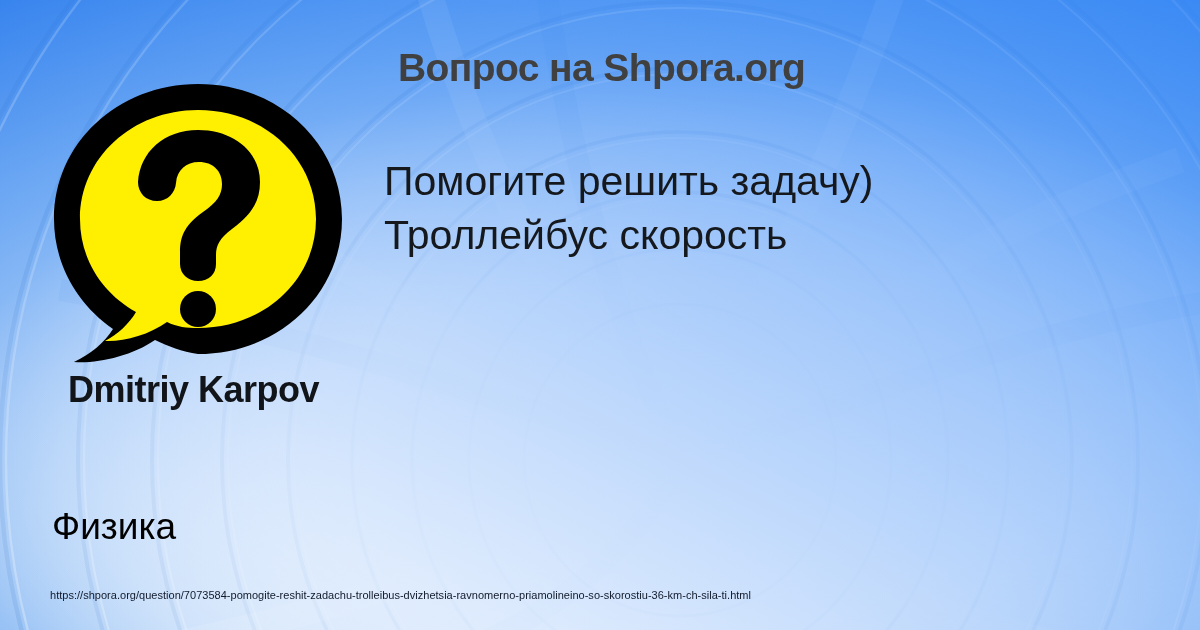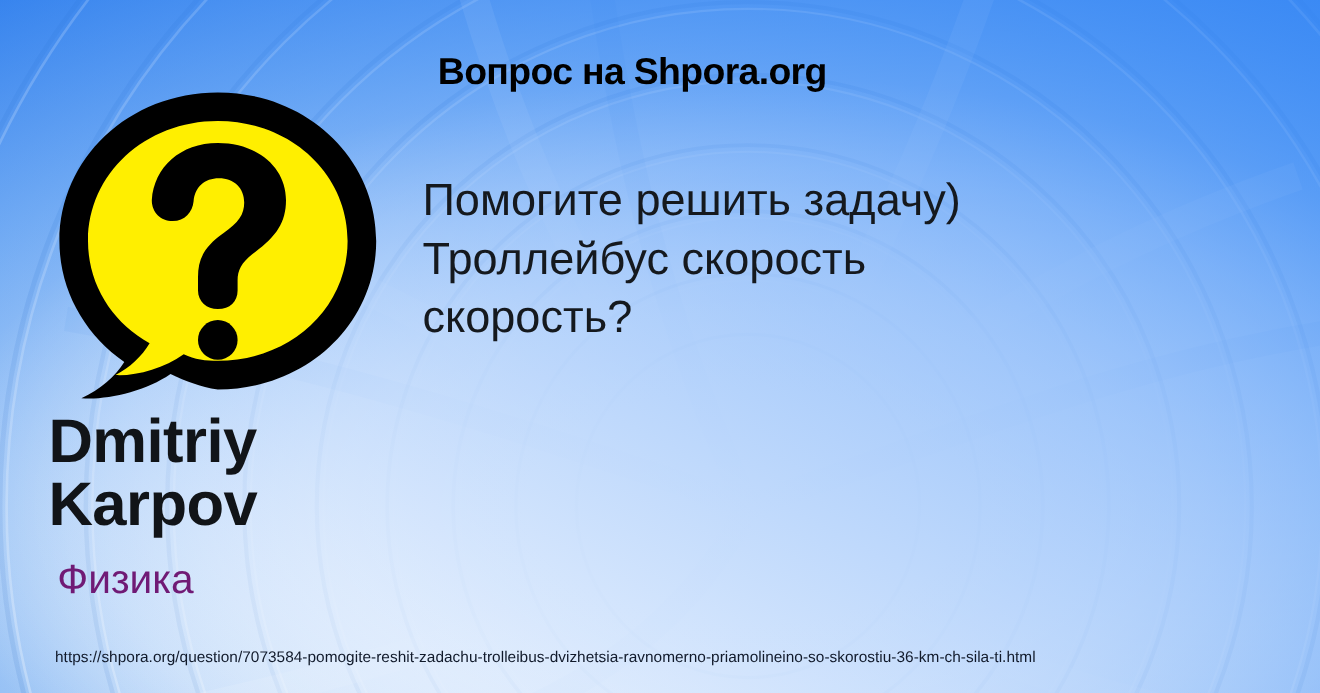--- a/index.html
+++ b/index.html
@@ -39,70 +39,70 @@
     left: 48px;
     top: 78px;
     width: 300px;
     height: 290px;
   }
   #bubble-wrap svg { display: block; width: 300px; height: 290px; }
 
   
   #author {
     position: absolute;
-    left: 44px;
+    left: 68px;
     top: 372px;
     width: 330px;
-    font-size: 56px;
+    font-size: 36px;
     font-weight: bold;
     line-height: 1.02;
     color: #111418;
     letter-spacing: -0.5px;
   }
   #subject {
     position: absolute;
     left: 52px;
     top: 508px;
     width: 330px;
     font-size: 37px;
     font-weight: normal;
     line-height: 1.05;
-    color: #701a75;
+    color: #000000;
   }
 
   
   #headline {
     position: absolute;
     left: 398px;
     top: 47px;
     width: 780px;
-    font-size: 34px;
+    font-size: 39px;
     font-weight: bold;
     line-height: 1.06;
-    color: #000000;
+    color: #404040;
     letter-spacing: -0.6px;
   }
   #question {
     position: absolute;
     left: 384px;
     top: 155px;
     width: 790px;
     font-size: 41px;
     font-weight: normal;
     line-height: 1.31;
     color: #15191e;
   }
   #question .ln { display: block; white-space: nowrap; }
 
   
   #url {
     position: absolute;
     left: 50px;
     top: 589px;
-    font-size: 14px;
+    font-size: 11px;
     font-weight: normal;
     color: #111a2b;
     letter-spacing: 0.02px;
     white-space: nowrap;
   }
 </style>
 </head>
 <body>
 
 <div id="card">
@@ -226,19 +226,18 @@
 
     <div id="author">Dmitriy Karpov</div>
 
     <div id="subject">Физика</div>
 
     <div id="headline">Вопрос на Shpora.org</div>
 
     <div id="question">
       <span class="ln">Помогите решить задачу)</span>
       <span class="ln">Троллейбус скорость</span>
-      <span class="ln">скорость?</span>
     </div>
 
     <div id="url">https://shpora.org/question/7073584-pomogite-reshit-zadachu-trolleibus-dvizhetsia-ravnomerno-priamolineino-so-skorostiu-36-km-ch-sila-ti.html</div>
 
   </div>
 </div>
 
 </body></html>

